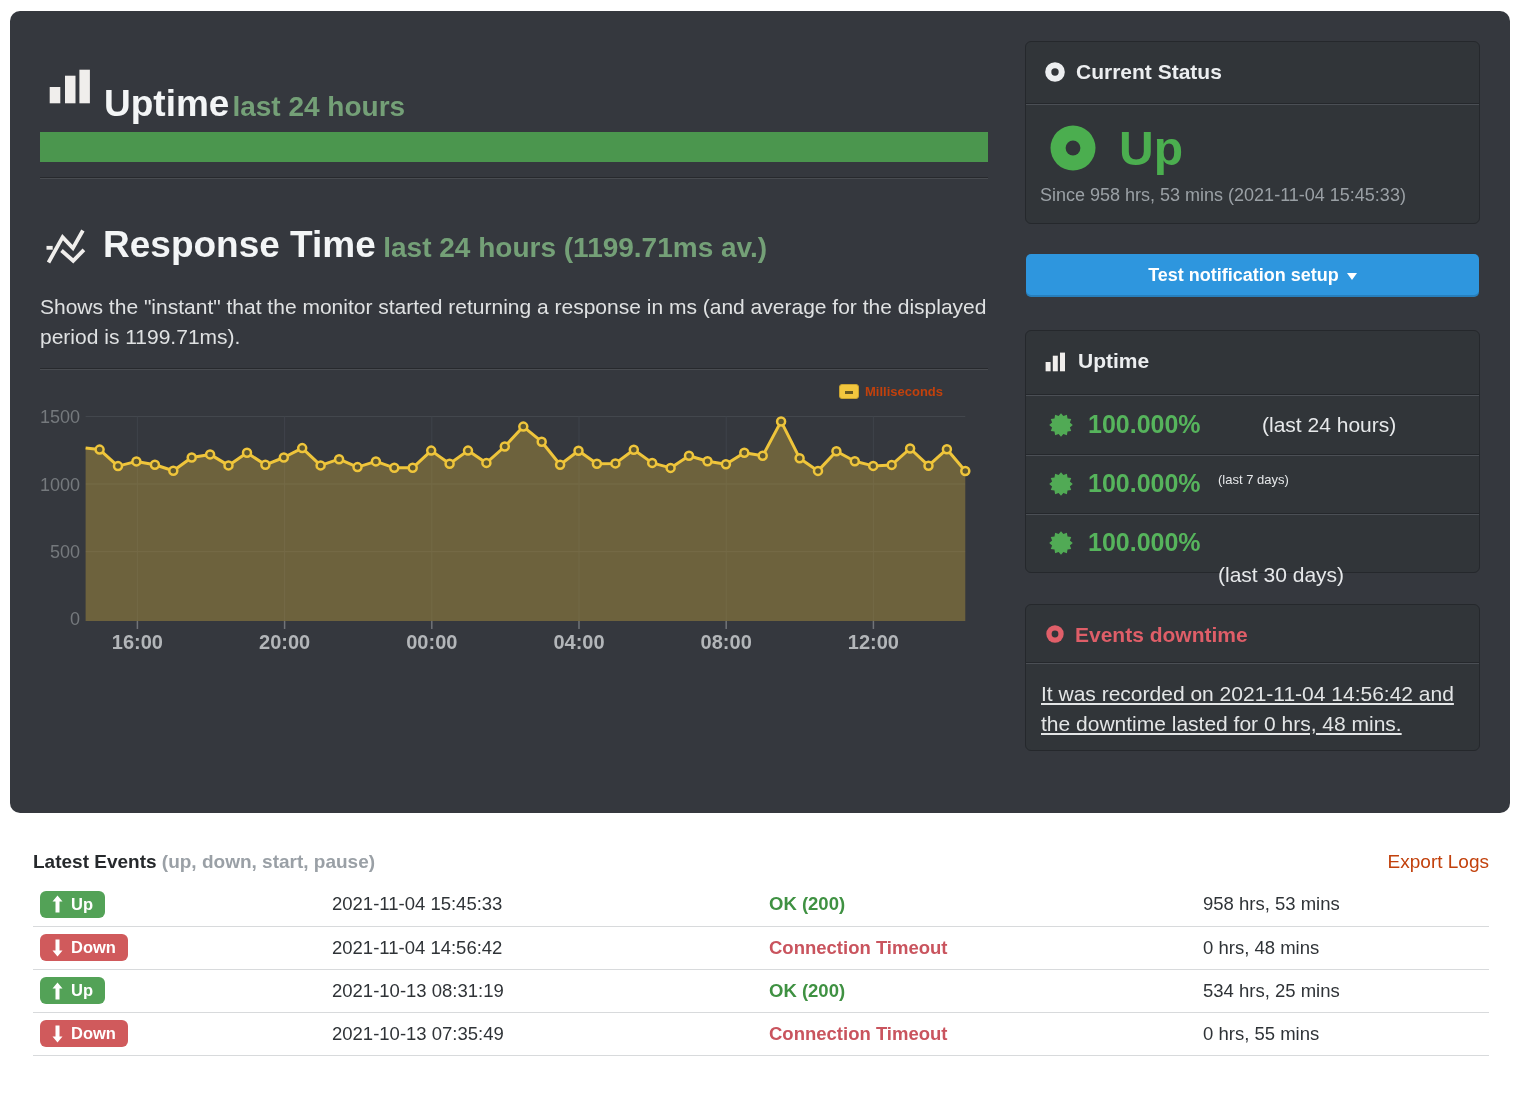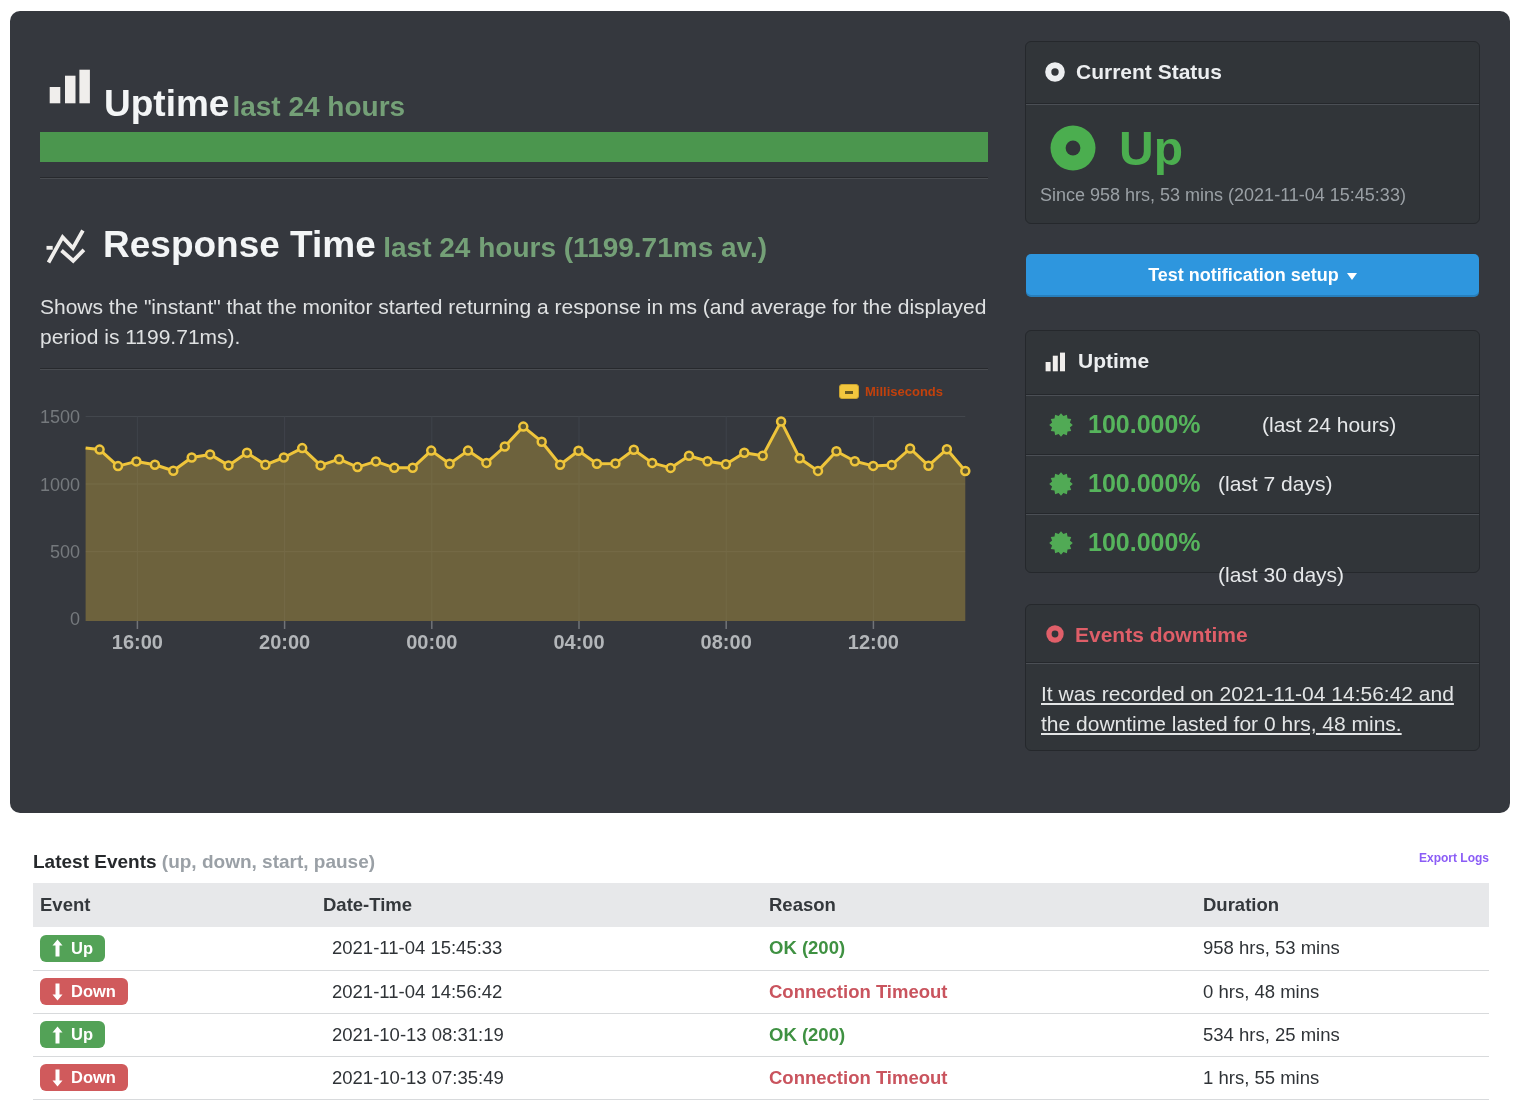--- a/index.html
+++ b/index.html
@@ -173,54 +173,48 @@
 <svg class="abs" style="left:1049px; top:413px;" width="24" height="24" viewBox="0 0 24 24">
     <path id="seal" d="M12.00,0.20 L14.38,3.11 L17.90,1.78 L18.51,5.49 L22.22,6.10 L20.89,9.62 L23.80,12.00 L20.89,14.38 L22.22,17.90 L18.51,18.51 L17.90,22.22 L14.38,20.89 L12.00,23.80 L9.62,20.89 L6.10,22.22 L5.49,18.51 L1.78,17.90 L3.11,14.38 L0.20,12.00 L3.11,9.62 L1.78,6.10 L5.49,5.49 L6.10,1.78 L9.62,3.11 Z" fill="#51aa55"></path>
   </svg>
 <div class="abs" style="left:1088px; top:410px; font-size:25px; font-weight:bold; color:#56b45c;">100.000%</div>
 <div class="abs" style="left:1218px; top:413px; font-size:21px; color:#e6e8ea;margin-left:44px;">(last 24 hours)</div>
 <div class="cardhd-line" style="left:1026px; top:454px; width:453px;"></div>
 <svg class="abs" style="left:1049px; top:472px;" width="24" height="24" viewBox="0 0 24 24">
     <use href="#seal"></use>
   </svg>
 <div class="abs" style="left:1088px; top:469px; font-size:25px; font-weight:bold; color:#56b45c;">100.000%</div>
-<div class="abs" style="left:1218px; top:472px; font-size:21px; color:#e6e8ea;">(last 7 days)</div>
+<div class="abs" style="left:1218px; top:472px; font-size:13px; color:#e6e8ea;">(last 7 days)</div>
 <div class="cardhd-line" style="left:1026px; top:513px; width:453px;"></div>
 <svg class="abs" style="left:1049px; top:531px;" width="24" height="24" viewBox="0 0 24 24">
     <use href="#seal"></use>
   </svg>
 <div class="abs" style="left:1088px; top:528px; font-size:25px; font-weight:bold; color:#56b45c;">100.000%</div>
 <div class="abs" style="left:1218px; top:531px; font-size:21px; color:#e6e8ea;margin-top:32px;">(last 30 days)</div>
 
 <div class="card" style="left:1025px; top:604px; width:455px; height:147px;"></div>
 <svg class="abs" style="left:1046px; top:625px;" width="18" height="18" viewBox="0 0 18 18">
   <circle cx="9" cy="9" r="8.7" fill="#e05f69"></circle>
     <circle cx="9" cy="9" r="3.4" fill="#313539"></circle>
 </svg>
 <div class="abs" style="left:1075px; top:623px; font-size:21px; font-weight:bold; color:#df5e68;">Events downtime</div>
 <div class="cardhd-line" style="left:1026px; top:662px; width:453px;"></div>
 <div class="abs" style="left:1041px; top:679px; font-size:21px; line-height:30px; color:#e3e5e6;text-decoration:underline;">It was recorded on 2021-11-04 14:56:42 and<br>the downtime lasted for 0 hrs, 48 mins.</div>
 
 <div class="abs" style="left:33px; top:851px; font-size:19px; font-weight:bold; color:#26292c;">Latest Events <span style="color:#9aa0a6;">(up, down, start, pause)</span></div>
-<div class="abs" style="right:33px; top:851px; font-size:12px; font-weight:bold; color:#8b5cf6;">Export Logs</div>
+<div class="abs" style="right:33px; top:851px; font-size:19px; font-weight:normal; color:#c2410c;">Export Logs</div>
 
 <table class="abs" style="left:33px; top:883px; width:1456px; border-collapse:collapse; font-size:18.5px; color:#2f3337; table-layout:fixed;">
   <colgroup>
       <col style="width:283px">
       <col style="width:446px">
       <col style="width:434px">
       <col style="width:293px">
     </colgroup>
   <tbody>
-      <tr style="background:#e7e8ea; height:44px;">
-    <th style="text-align:left; padding-left:7px; color:#34383c;">Event</th>
-    <th style="text-align:left; padding-left:7px; color:#34383c;">Date-Time</th>
-    <th style="text-align:left; padding-left:7px; color:#34383c;">Reason</th>
-    <th style="text-align:left; padding-left:7px; color:#34383c;">Duration</th>
-  </tr>
   <tr style="height:43px; border-bottom:1px solid #d8dadc;">
     <td style="padding-left:7px;"><span class="badge bu"><svg width="11" height="18" viewBox="0 0 11 18" style="margin-right:8px;">
               <path d="M5.5,0.5 L10.5,6.6 L7.5,6.6 L7.5,17.5 L3.5,17.5 L3.5,6.6 L0.5,6.6 Z" fill="#fff"></path>
             </svg>Up</span></td>
     <td style="padding-left:16px;">2021-11-04 15:45:33</td>
     <td style="padding-left:7px; font-weight:bold; color:#3f9142;">OK (200)</td>
     <td style="padding-left:7px;">958 hrs, 53 mins</td>
   </tr>
   <tr style="height:43px; border-bottom:1px solid #d8dadc;">
     <td style="padding-left:7px;"><span class="badge bd"><svg width="11" height="18" viewBox="0 0 11 18" style="margin-right:8px;">
@@ -237,16 +231,16 @@
     <td style="padding-left:16px;">2021-10-13 08:31:19</td>
     <td style="padding-left:7px; font-weight:bold; color:#3f9142;">OK (200)</td>
     <td style="padding-left:7px;">534 hrs, 25 mins</td>
   </tr>
   <tr style="height:43px; border-bottom:1px solid #d8dadc;">
     <td style="padding-left:7px;"><span class="badge bd"><svg width="11" height="18" viewBox="0 0 11 18" style="margin-right:8px;">
               <path d="M5.5,17.5 L10.5,11.4 L7.5,11.4 L7.5,0.5 L3.5,0.5 L3.5,11.4 L0.5,11.4 Z" fill="#fff"></path>
             </svg>Down</span></td>
     <td style="padding-left:16px;">2021-10-13 07:35:49</td>
     <td style="padding-left:7px; font-weight:bold; color:#c9545e;">Connection Timeout</td>
-    <td style="padding-left:7px;">1 hrs, 55 mins</td>
+    <td style="padding-left:7px;">0 hrs, 55 mins</td>
   </tr>
 </tbody>
   </table>
 
 </body></html>

